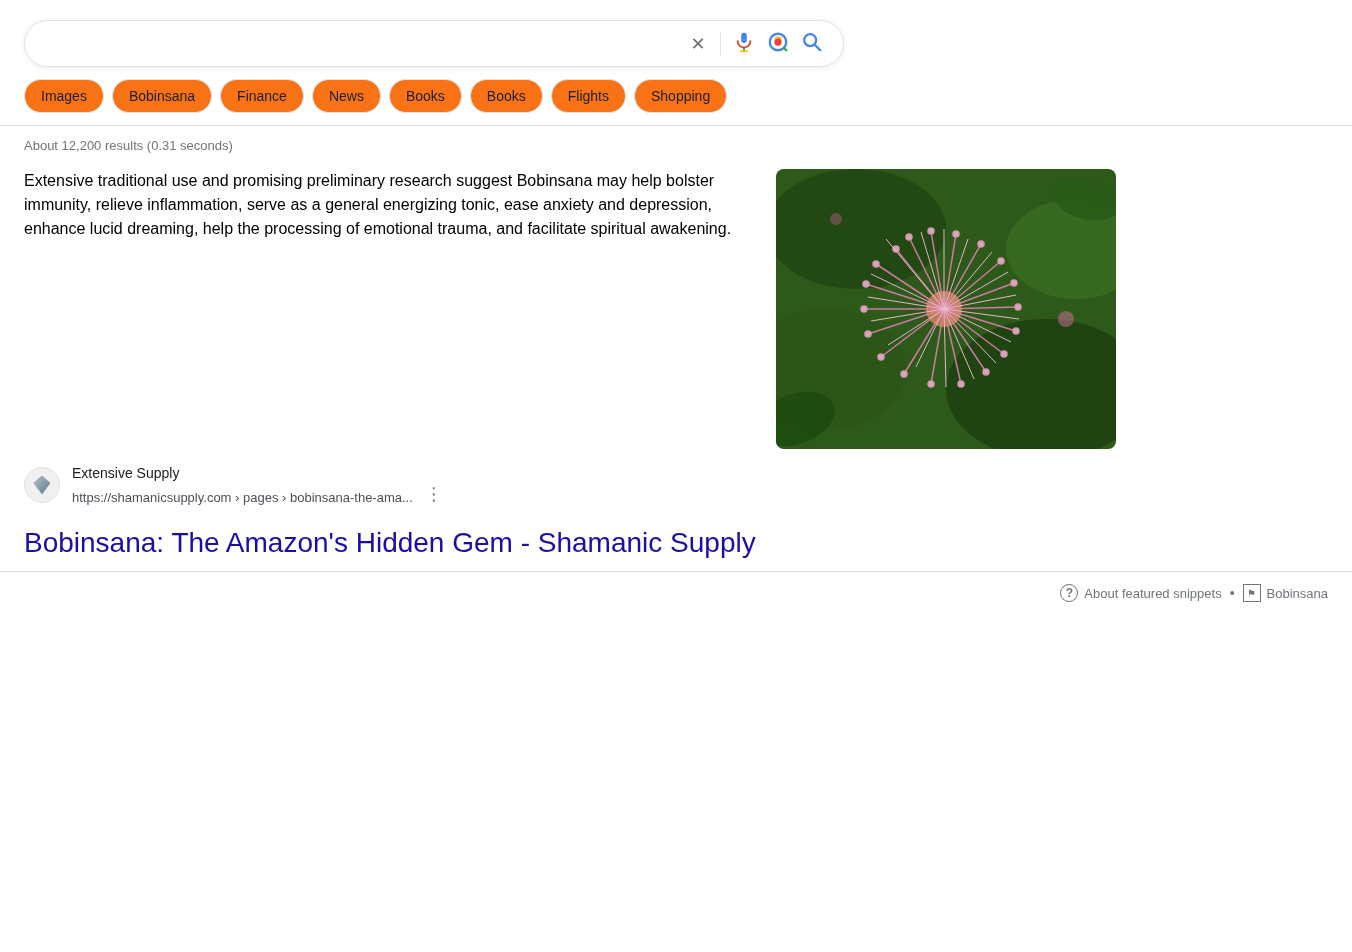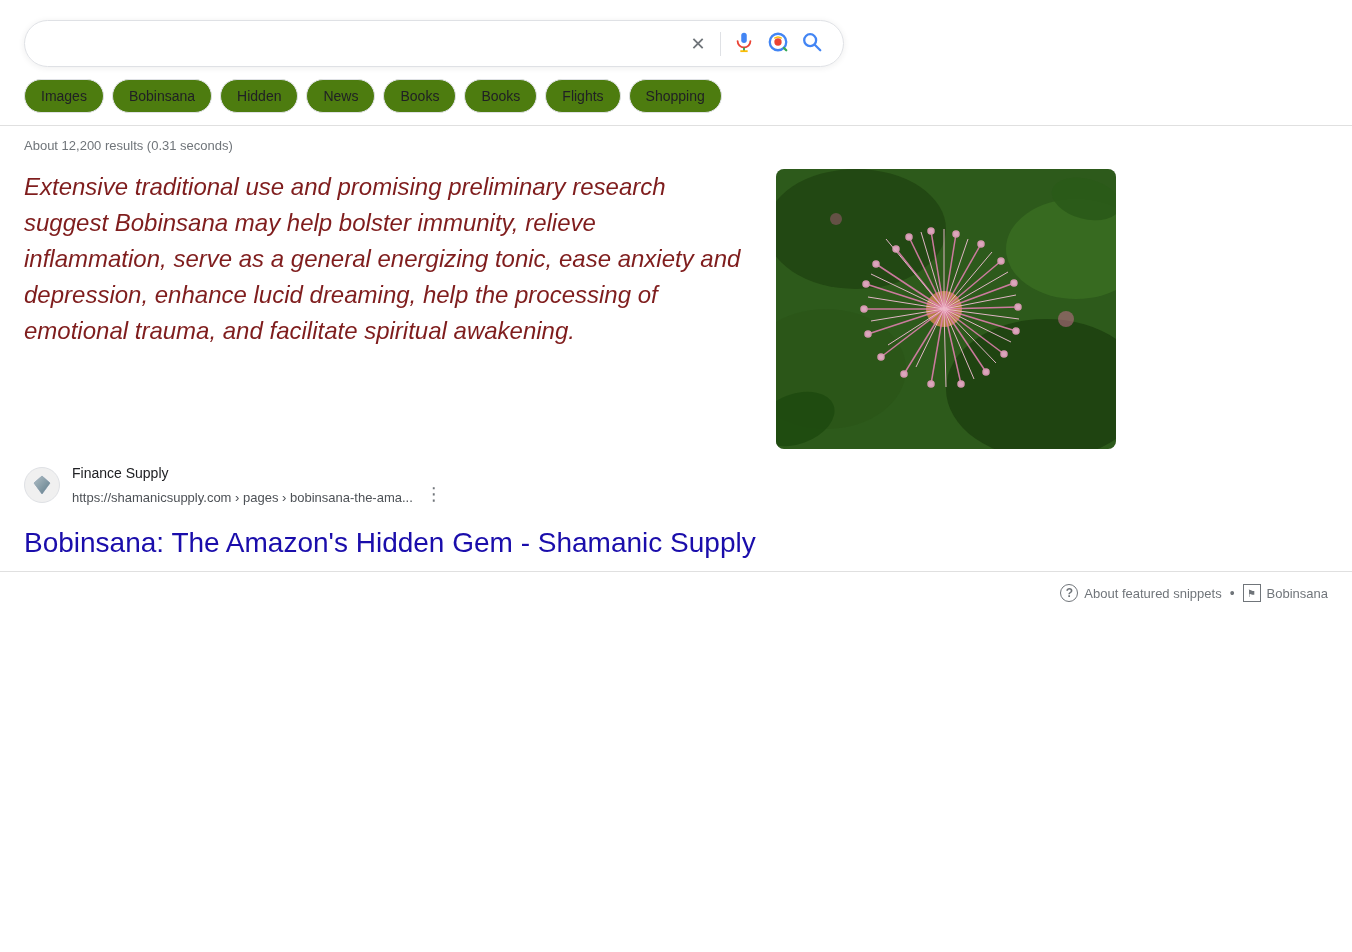--- a/index.html
+++ b/index.html
@@ -73,21 +73,21 @@
     }
 
     .tab-item {
       padding: 8px 16px;
       border: 1px solid #dfe1e5;
       border-radius: 20px;
       font-size: 14px;
       color: #202124;
       cursor: pointer;
       white-space: nowrap;
-      background: #4d7c0f;
+      background: #f97316;
     }
 
     .divider-line {
       border: none;
       border-top: 1px solid #e0e0e0;
       margin: 12px 0 0 0;
     }
 
     
     .results-info {
@@ -103,25 +103,24 @@
     }
 
     .snippet-content {
       display: flex;
       gap: 32px;
       align-items: flex-start;
     }
 
     .snippet-text {
       flex: 1;
-      font-size: 24px;
+      font-size: 16px;
       line-height: 1.5;
-      color: #7f1d1d;
+      color: #000000;
       max-width: 720px;
-      font-style: italic;
     }
 
     .snippet-image {
       width: 340px;
       height: 280px;
       border-radius: 8px;
       overflow: hidden;
       flex-shrink: 0;
       background: #ccc;
     }
@@ -274,21 +273,21 @@
           <line x1="15" y1="15" x2="21" y2="21" stroke="#4285F4" stroke-width="2.5" stroke-linecap="round"></line>
         </svg>
       </span>
     </div>
   </div>
 </div>
 
 <div class="search-tabs">
   <div class="tab-item">Images</div>
   <div class="tab-item">Bobinsana</div>
-  <div class="tab-item">Hidden</div>
+  <div class="tab-item">Finance</div>
   <div class="tab-item">News</div>
   <div class="tab-item">Books</div>
   <div class="tab-item">Books</div>
   <div class="tab-item">Flights</div>
   <div class="tab-item">Shopping</div>
 </div>
 
 <hr class="divider-line">
 
 <div class="results-info">About 12,200 results (0.31 seconds)</div>
@@ -388,21 +387,21 @@
         <polygon points="12,3 20,10 12,21 4,10" fill="url(#grad1)"></polygon>
         <defs>
           <linearGradient id="grad1" x1="0%" y1="0%" x2="100%" y2="100%">
             <stop offset="0%" style="stop-color:#b0bec5"></stop>
             <stop offset="100%" style="stop-color:#607d8b"></stop>
           </linearGradient>
         </defs>
       </svg>
     </div>
     <div class="source-details">
-      <span class="source-name">Finance Supply</span>
+      <span class="source-name">Extensive Supply</span>
       <div class="source-url-row">
         <span class="source-url">https://shamanicsupply.com › pages › bobinsana-the-ama...</span>
         <span class="source-menu">⋮</span>
       </div>
     </div>
   </div>
 </div>
 
 <a class="result-link" href="#">Bobinsana: The Amazon's Hidden Gem - Shamanic Supply</a>
 

